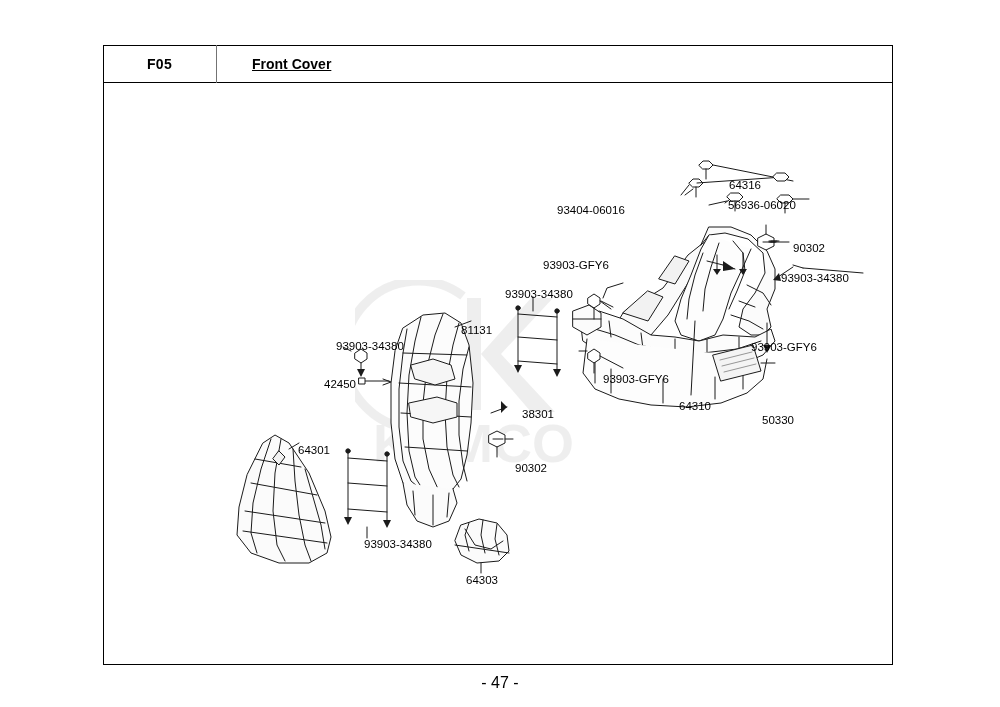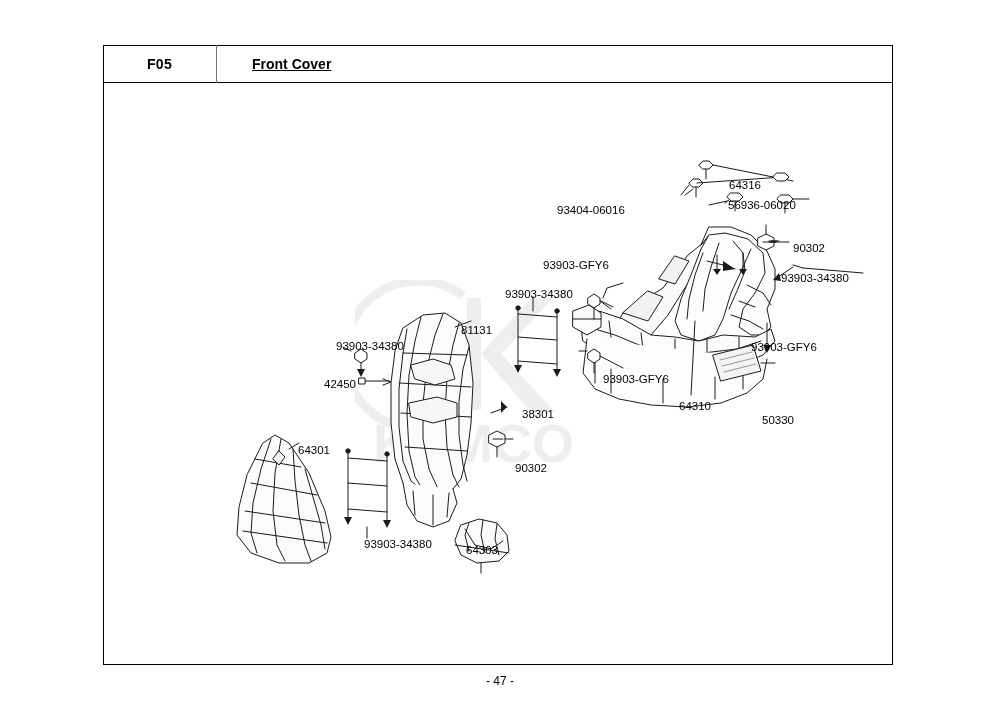--- a/index.html
+++ b/index.html
@@ -104,21 +104,21 @@
     font-family: "Liberation Sans", sans-serif;
     padding-left: 16px;
   }
 
   .footer {
     position: absolute;
     left: 0;
     top: 674px;
     width: 1000px;
     text-align: center;
-    font-size: 12px;
+    font-size: 16px;
     color: #000;
   }
 </style>
 </head>
 <body>
 
 <div id="page">
 
   <div class="frame"></div>
   <div class="header-row"></div>
@@ -344,16 +344,16 @@
   <div class="lbl" style="left:320px; top:340px;">93903-34380</div>
   <div class="lbl" style="left:735px; top:341px;">93903-GFY6</div>
   <div class="lbl" style="left:308px; top:378px;">42450</div>
   <div class="lbl" style="left:746px; top:374px;margin-top:40px;">50330</div>
   <div class="lbl" style="left:587px; top:373px;">93903-GFY6</div>
   <div class="lbl" style="left:663px; top:400px;">64310</div>
   <div class="lbl" style="left:506px; top:408px;">38301</div>
   <div class="lbl" style="left:282px; top:444px;">64301</div>
   <div class="lbl" style="left:499px; top:462px;">90302</div>
   <div class="lbl" style="left:348px; top:538px;">93903-34380</div>
-  <div class="lbl" style="left:450px; top:544px;">64303</div>
+  <div class="lbl" style="left:450px; top:574px;">64303</div>
 
   <div class="footer">- 47 -</div>
 </div>
 
 </body></html>

